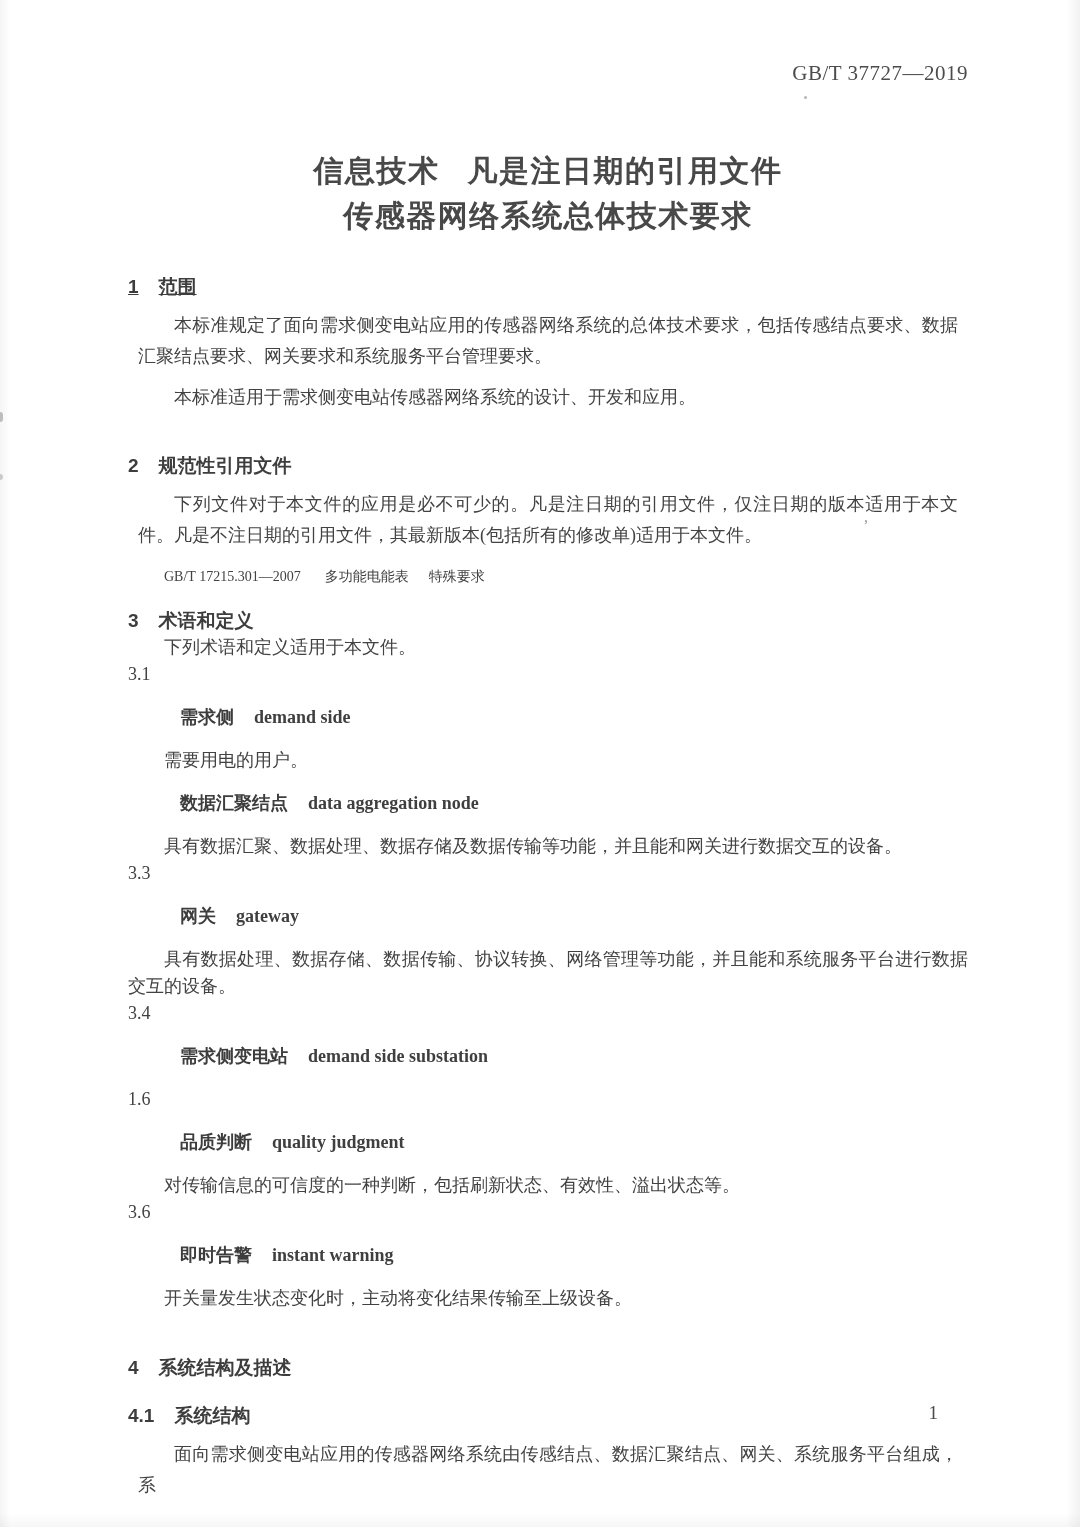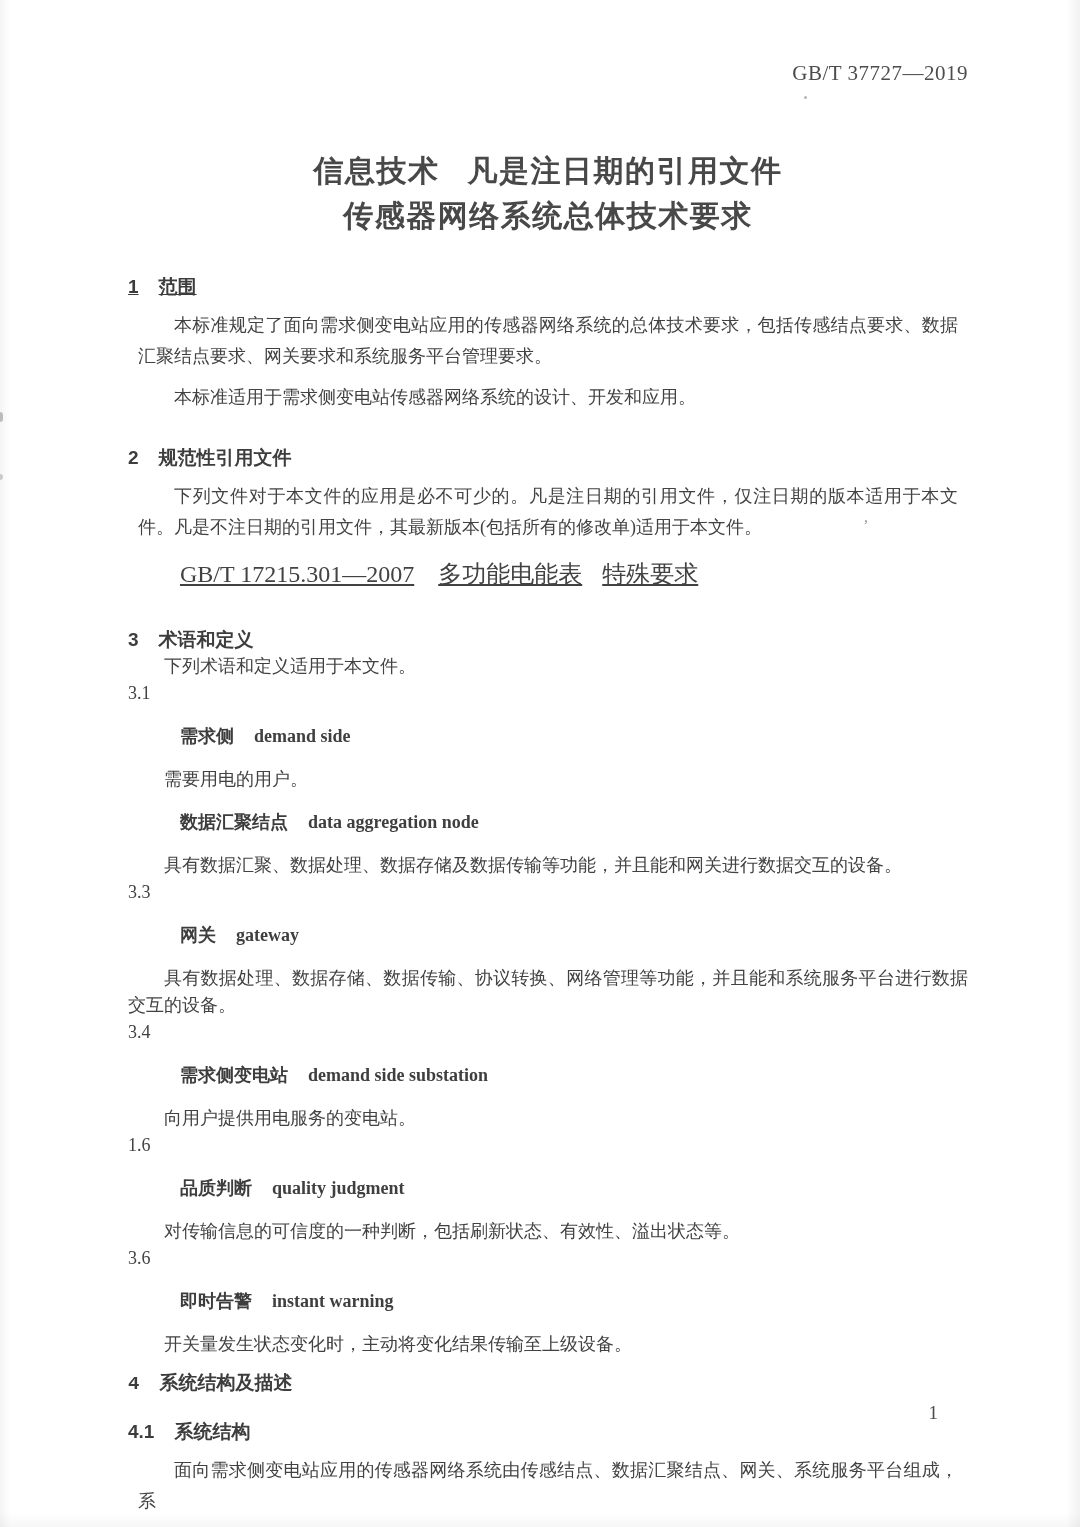--- a/index.html
+++ b/index.html
@@ -43,44 +43,43 @@
   .sec-heading {
     font-family:"Liberation Sans", sans-serif;
     font-weight:bold;
     font-size:19px;
     line-height:26px;
     color:#3d3d3d;
     margin:0;
   }
   .sec-num { margin-right:20px; }
   .h-scope   { margin-top:36px;text-decoration:underline; }
-  .h-refs    { margin-top:32px; }
-  .h-terms   { margin-top:37px; }
-  .h-struct  { margin-top:13px;font-family:Liberation Mono, monospace; }
+  .h-refs    { margin-top:40px; }
+  .h-terms   { margin-top:16px; }
+  .h-struct  { margin-top:43px; }
   .h-struct-sub { margin-top:22px; }
 
   p.body {
     margin:10px;
     font-size:18px;
     line-height:31px;
     text-indent:36px;
     color:#424242;
     text-align:justify;
   }
   .mt24 { margin-top:24px; }
   .mt22 { margin-top:22px; }
   .mt20 { margin-top:20px; }
 
   .ref-line {
-    margin:16px;
-    font-size:24px;
+    margin:0;
+    font-size:14px;
     line-height:31px;
     padding-left:36px;
     color:#424242;
-    text-decoration:underline;
   }
   .ref-gap1 { margin-left:24px; }
   .ref-gap2 { margin-left:20px; }
 
   .terms-list { margin:0; font-size:18px; }
   .term-num {
     margin:0;
     line-height:27px;
     color:#424242;
   }
@@ -184,21 +183,20 @@
 
       <div>
         <p class="term-num">3.3</p>
         <p class="term-line"><span class="term-zh">网关</span><span class="term-en">gateway</span></p>
         <p class="term-def">具有数据处理、数据存储、数据传输、协议转换、网络管理等功能，并且能和系统服务平台进行数据交互的设备。</p>
       </div>
 
       <div>
         <p class="term-num">3.4</p>
         <p class="term-line"><span class="term-zh">需求侧变电站</span><span class="term-en">demand side substation</span></p>
-        <p class="term-def">向用户提供用电服务的变电站。</p>
       </div>
 
       <div>
         <p class="term-num">1.6</p>
         <p class="term-line"><span class="term-zh">品质判断</span><span class="term-en">quality judgment</span></p>
         <p class="term-def">对传输信息的可信度的一种判断，包括刷新状态、有效性、溢出状态等。</p>
       </div>
 
       <div>
         <p class="term-num">3.6</p>

